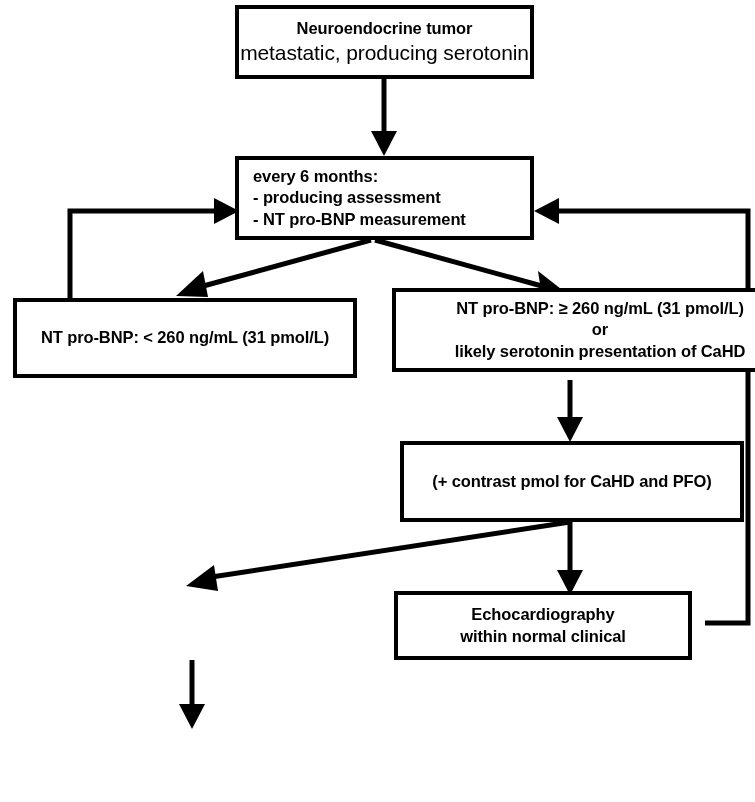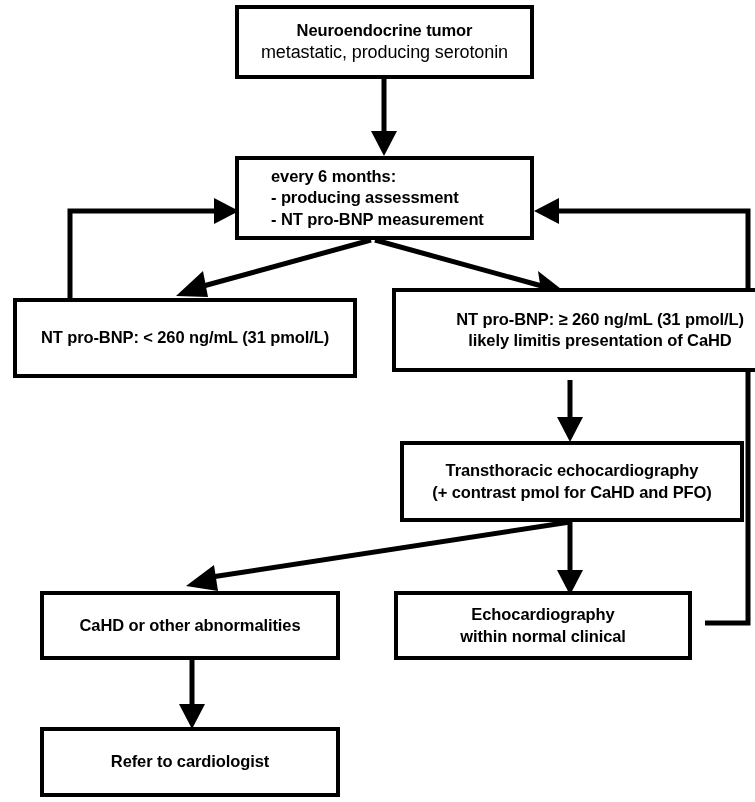--- a/index.html
+++ b/index.html
@@ -43,31 +43,31 @@
   }
   .line-bold {
     font-weight: bold;
     font-size: 16.5px;
     line-height: 1.30;
     letter-spacing: -0.1px;
     white-space: nowrap;
   }
   .line-regular {
     font-weight: normal;
-    font-size: 18px;
+    font-size: 21px;
     line-height: 1.30;
     letter-spacing: -0.1px;
     white-space: nowrap;
   }
   .node .inner {
     display: flex;
     flex-direction: column;
   }
   .node.left-align .inner {
-    padding-left: 32px;
+    padding-left: 14px;
     align-items: flex-start;
   }
 </style>
 </head>
 <body>
 
 <div id="canvas">
 
   <svg id="edges" viewBox="0 0 755 802" width="755" height="802" xmlns="http://www.w3.org/2000/svg">
     <g stroke="#000000" stroke-width="5" fill="none" stroke-linecap="butt">
@@ -121,43 +121,33 @@
 
   <div class="node" style="left:13px; top:298px; width:344px; height:80px;">
     <div class="inner">
       <div class="line-bold">NT pro-BNP: &lt; 260 ng/mL (31 pmol/L)</div>
     </div>
   </div>
 
   <div class="node" style="left:392px; top:288px; width:416px; height:84px;">
     <div class="inner">
       <div class="line-bold">NT pro-BNP: ≥ 260 ng/mL (31 pmol/L)</div>
-      <div class="line-bold">likely limitis presentation of CaHD</div>
+      <div class="line-bold">or</div>
+      <div class="line-bold">likely serotonin presentation of CaHD</div>
     </div>
   </div>
 
   <div class="node" style="left:400px; top:441px; width:344px; height:81px;">
     <div class="inner">
-      <div class="line-bold">Transthoracic echocardiography</div>
       <div class="line-bold">(+ contrast pmol for CaHD and PFO)</div>
     </div>
   </div>
 
-  <div class="node" style="left:40px; top:591px; width:300px; height:69px;">
-    <div class="inner">
-      <div class="line-bold">CaHD or other abnormalities</div>
-    </div>
-  </div>
 
   <div class="node" style="left:394px; top:591px; width:298px; height:69px;text-align:center;">
     <div class="inner">
       <div class="line-bold">Echocardiography</div>
       <div class="line-bold">within normal clinical</div>
     </div>
   </div>
 
-  <div class="node" style="left:40px; top:727px; width:300px; height:70px;">
-    <div class="inner">
-      <div class="line-bold">Refer to cardiologist</div>
-    </div>
-  </div>
 
 </div>
 
 </body></html>

